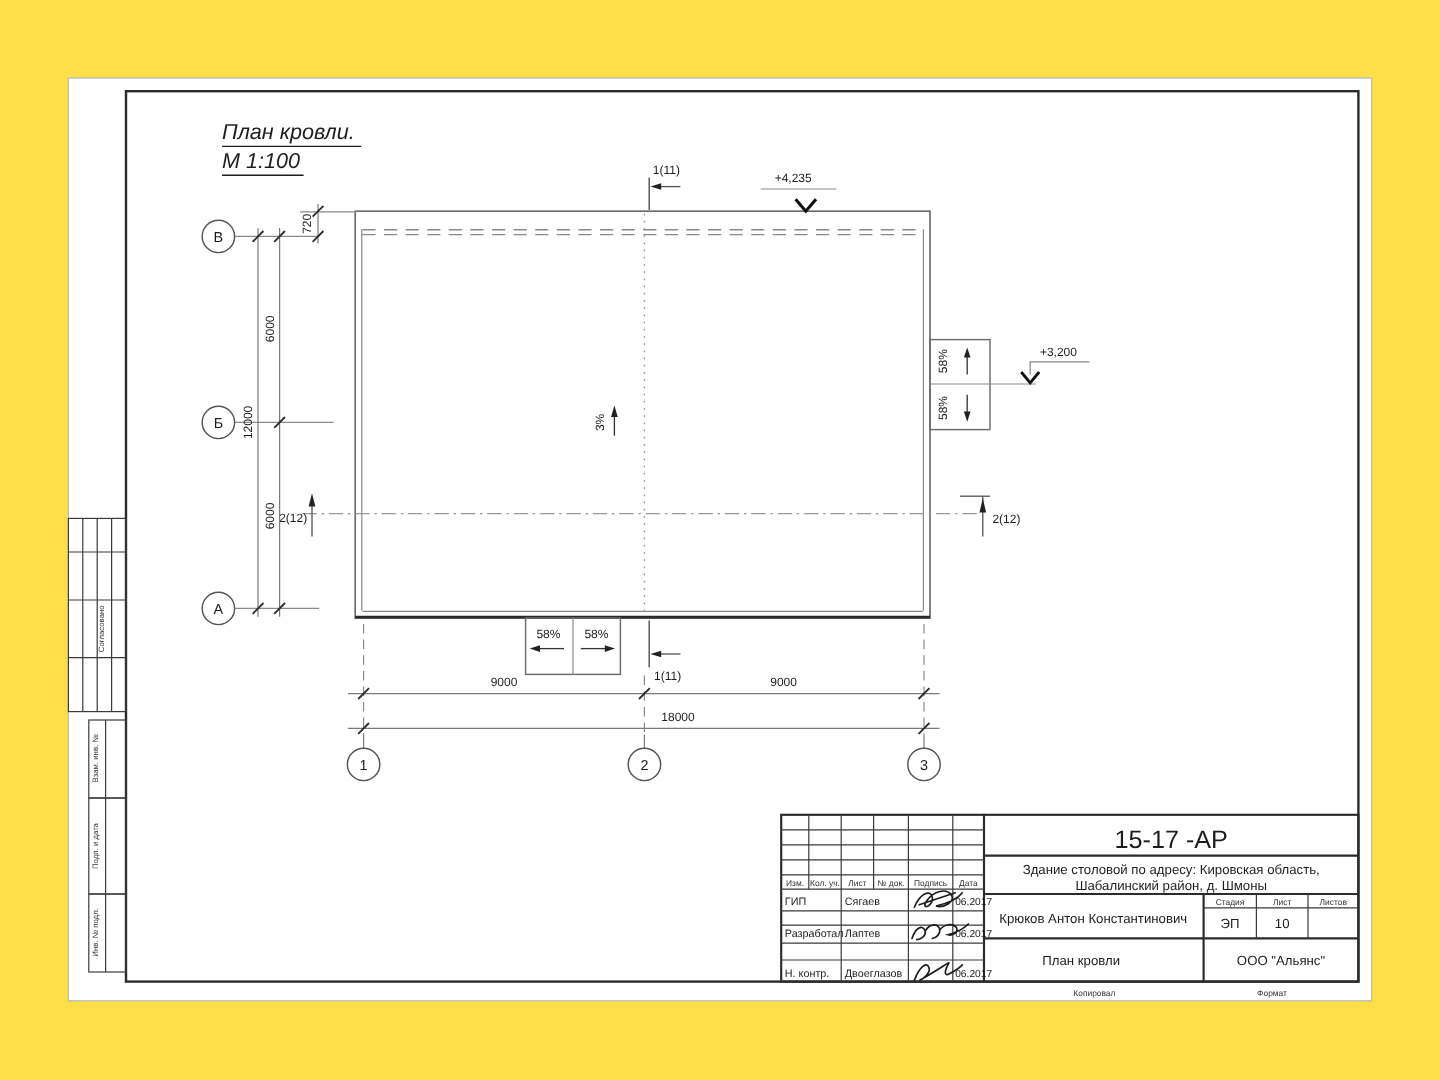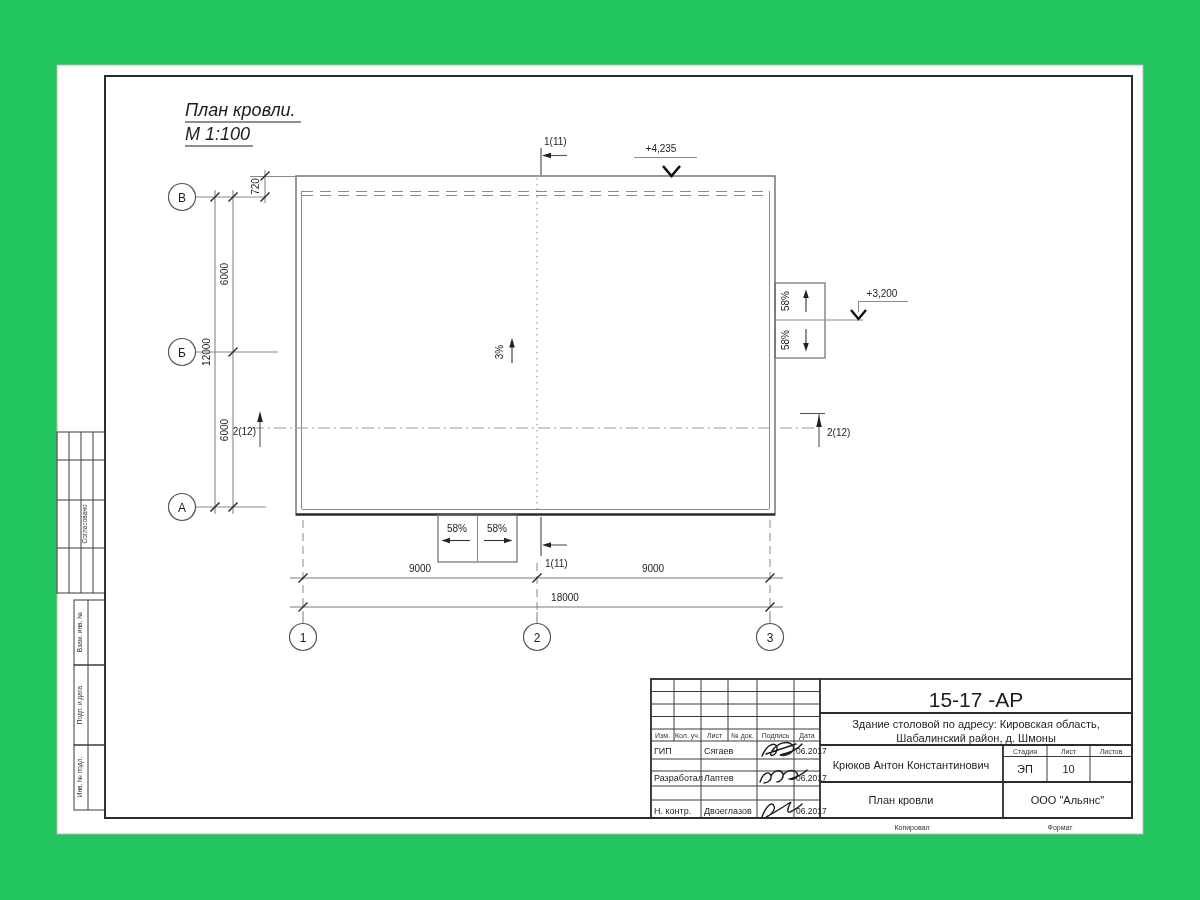--- a/index.html
+++ b/index.html
@@ -1,16 +1,16 @@
 <!DOCTYPE html>
 <html><head>
 <meta charset="utf-8">
 <style>
   html,body{margin:0;padding:0;background:#fff;}
-  .page{position:relative;width:1200px;height:900px;background:#22c55e;overflow:hidden;}
+  .page{position:relative;width:1200px;height:900px;background:#fde047;overflow:hidden;}
   svg text{font-family:"Liberation Sans","DejaVu Sans",sans-serif;fill:#1d1d1d;}
   .t-title{font-size:18px;font-style:italic;}
   .t-dim{font-size:10px;}
   .t-axis{font-size:12px;}
   .t-big{font-size:21px;}
   .t-main{font-size:11px;}
   .t-name{font-size:9px;}
   .t-date{font-size:8.5px;}
   .t-small{font-size:7px;fill:#333;}
   .t-rot{font-size:6.5px;fill:#333;}

